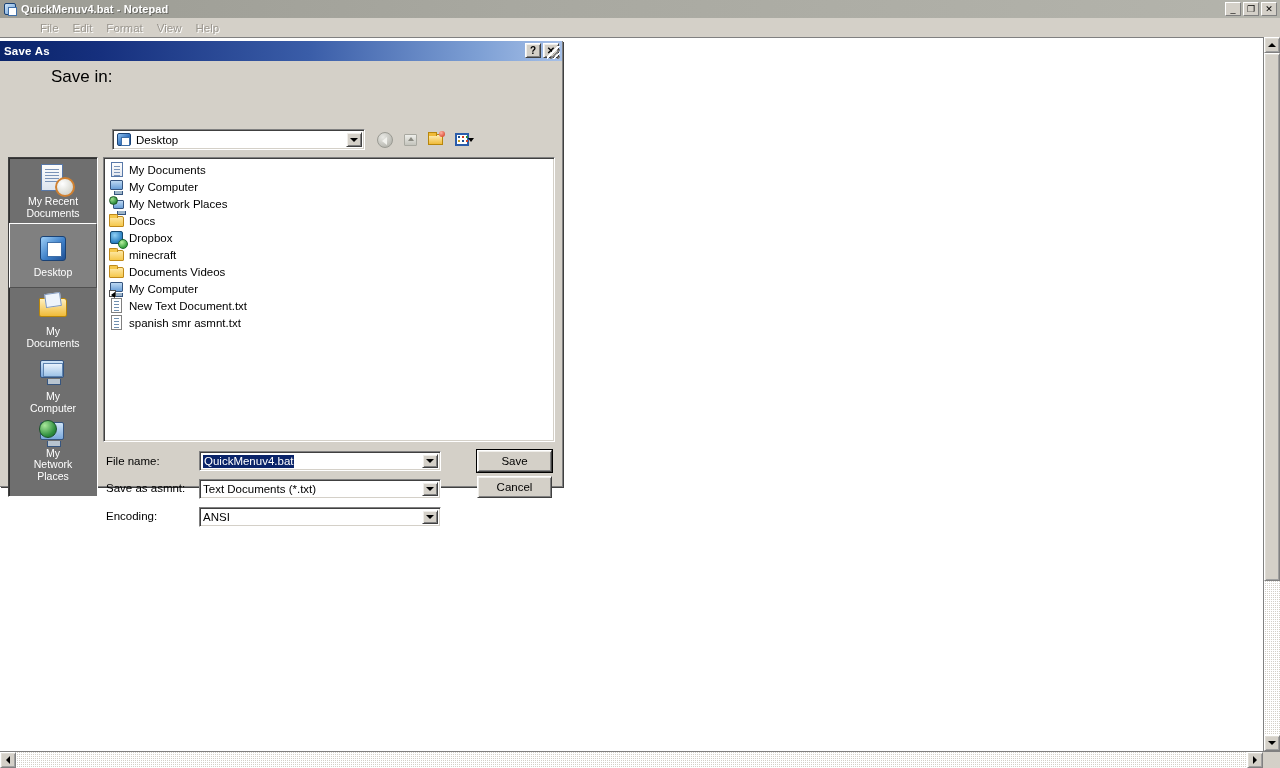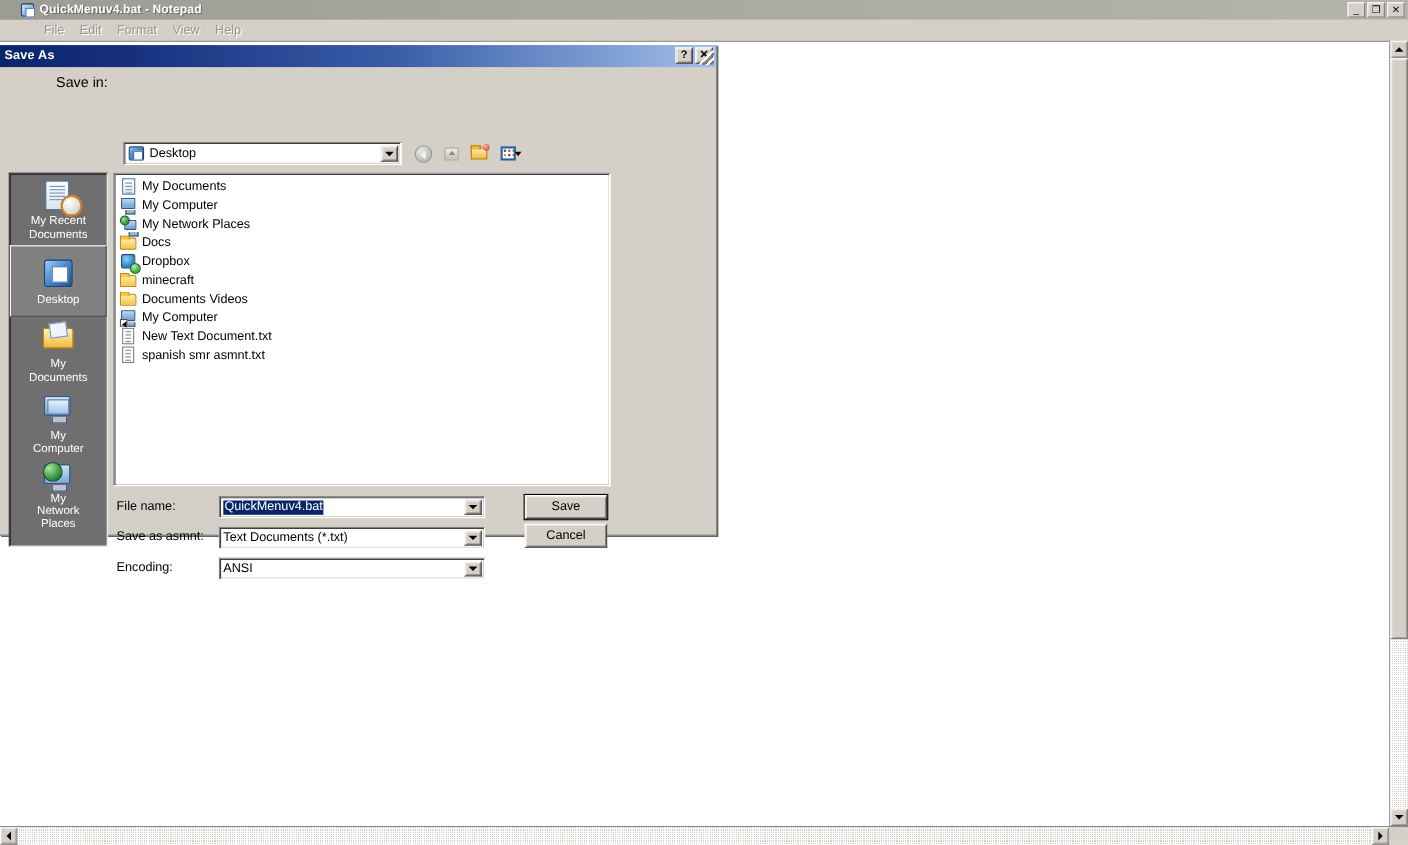--- a/index.html
+++ b/index.html
@@ -17,21 +17,21 @@
   #notepad {
     position: absolute; left: 0; top: 0;
     width: 1280px; height: 768px;
     background: #d4d0c8;
   }
   .np-titlebar {
     position: absolute; left: 0; top: 0;
     width: 1280px; height: 18px;
     background: linear-gradient(to right, #9c9c94 0%, #a8a8a0 40%, #b4b4ac 100%);
     display: flex; align-items: center;
-    padding-left: 18px;
+    padding-left: 3px;
   }
   .np-title-icon {
     width: 14px; height: 14px;
     margin-right: 4px;
     position: relative;
     flex: 0 0 auto;
   }
   .np-title-text {
     font-size: 11px;
     font-weight: bold;
@@ -126,21 +126,21 @@
   }
   .arrow-up { border-left: 4px solid transparent; border-right: 4px solid transparent; border-bottom: 4px solid #000; }
   .arrow-down { border-left: 4px solid transparent; border-right: 4px solid transparent; border-top: 4px solid #000; }
   .arrow-left { border-top: 4px solid transparent; border-bottom: 4px solid transparent; border-right: 4px solid #000; }
   .arrow-right { border-top: 4px solid transparent; border-bottom: 4px solid transparent; border-left: 4px solid #000; }
 
   
   #saveas {
     position: absolute;
     left: 0px; top: 41px;
-    width: 652px; height: 446px;
+    width: 563px; height: 446px;
     background: #d4d0c8;
     border: 1px solid #808080;
     border-top: none; border-left: none;
     box-shadow: 1px 1px 0 #404040;
   }
   .dlg-titlebar {
     position: relative;
     height: 20px;
     background: linear-gradient(to right, #0a246a 0%, #16307e 18%, #3a5da8 55%, #7d9fd4 85%, #a6c0e8 100%);
     display: flex; align-items: center;
@@ -160,21 +160,21 @@
     border: 1px solid;
     border-color: #ffffff #404040 #404040 #ffffff;
     box-shadow: inset 1px 1px 0 #f0eeea, inset -1px -1px 0 #808080;
     display: flex; align-items: center; justify-content: center;
     font-size: 10px; color: #000; font-weight: bold;
     line-height: 1;
   }
   .dlg-body { position: relative; padding: 0; }
   .savein-label {
     position: absolute; left: 51px; top: 6px;
-    font-size: 13px; color: #000;
+    font-size: 17px; color: #000;
   }
   .combo {
     position: relative;
     background: #ffffff;
     border: 1px solid;
     border-color: #808080 #ffffff #ffffff #808080;
     box-shadow: inset 1px 1px 0 #404040, inset -1px -1px 0 #d4d0c8;
     display: flex; align-items: center;
     font-size: 11.5px; color: #000;
   }

